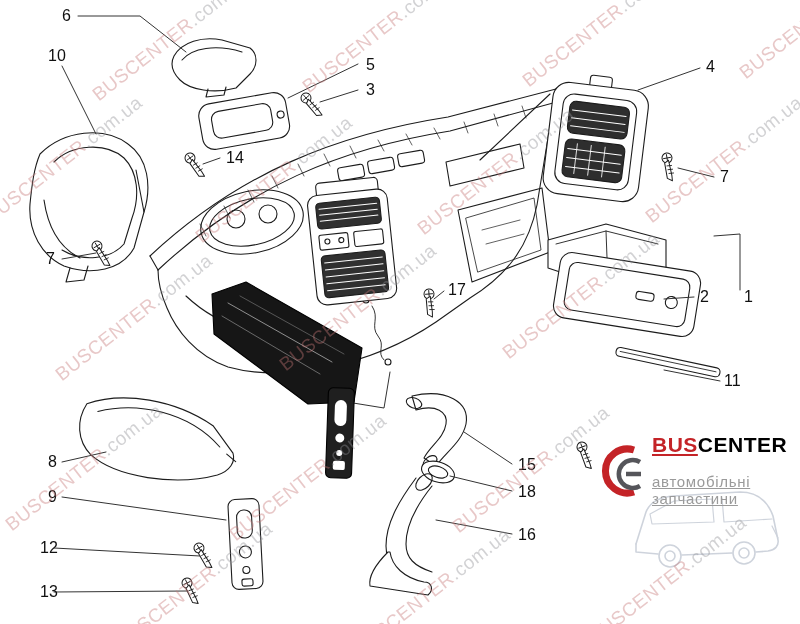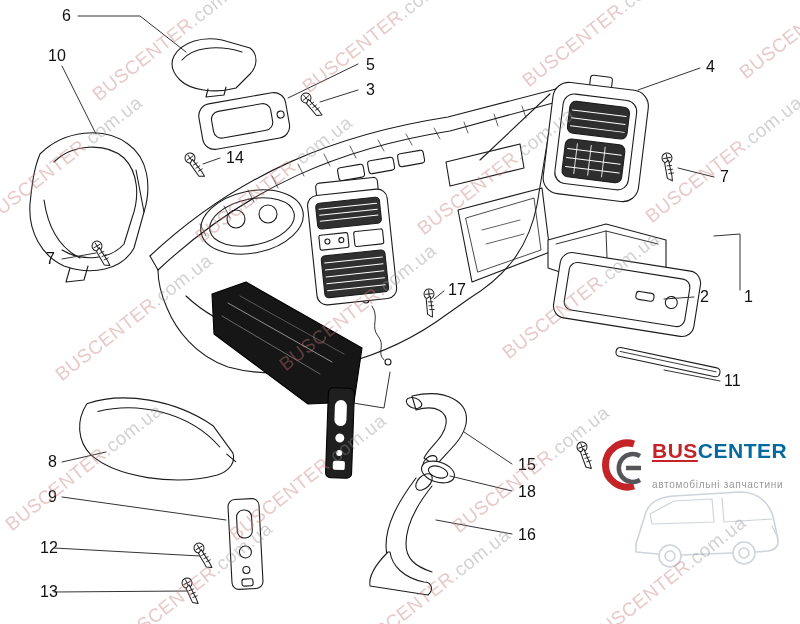--- a/index.html
+++ b/index.html
@@ -18,22 +18,22 @@
   
   .diagram{position:absolute;left:0;top:0;z-index:1;}
   .diagram text{font-family:"Liberation Sans",sans-serif;font-size:16px;fill:#101010;}
   
   .logo{position:absolute;left:594px;top:434px;width:202px;z-index:4;}
   .logo-row{display:flex;align-items:center;}
   .logo-mark{width:54px;height:62px;flex:0 0 auto;}
   .logo-words{margin-left:4px;}
   .logo-main{font-size:21px;font-weight:bold;letter-spacing:.5px;line-height:1.05;}
   .logo-bus{color:#c42327;text-decoration:underline;}
-  .logo-center{color:#0369a1;}
-  .logo-tagline{font-size:10px;color:#9a9a9a;letter-spacing:.7px;margin-top:17px;}
+  .logo-center{color:#000000;}
+  .logo-tagline{font-size:15px;color:#9a9a9a;letter-spacing:.7px;margin-top:17px;text-decoration:underline;}
   .van-sketch{position:absolute;left:622px;top:482px;z-index:2;opacity:.85;}
 </style>
 </head>
 <body>
 
 <div class="stage">
 
   <svg class="diagram" width="800" height="624" viewBox="0 0 800 624">
     <defs>
       <g id="screw">

